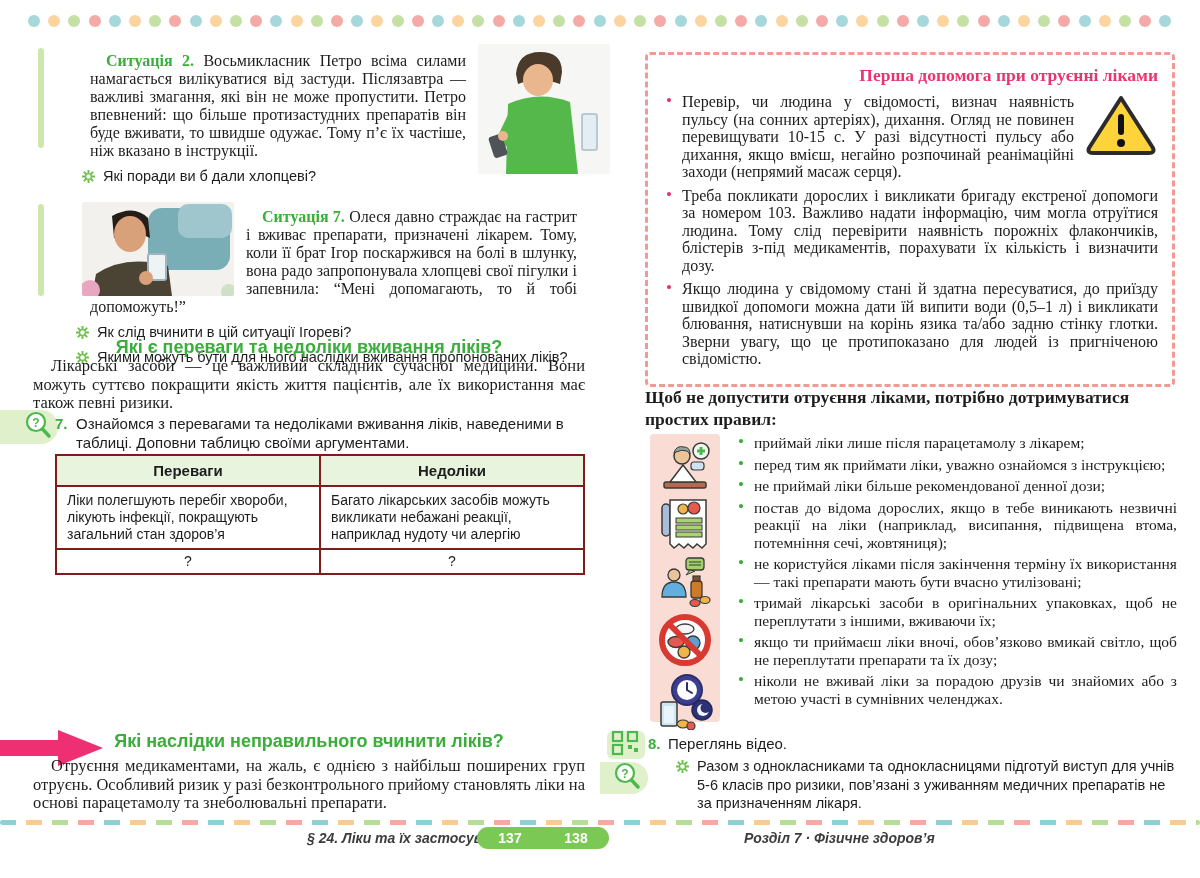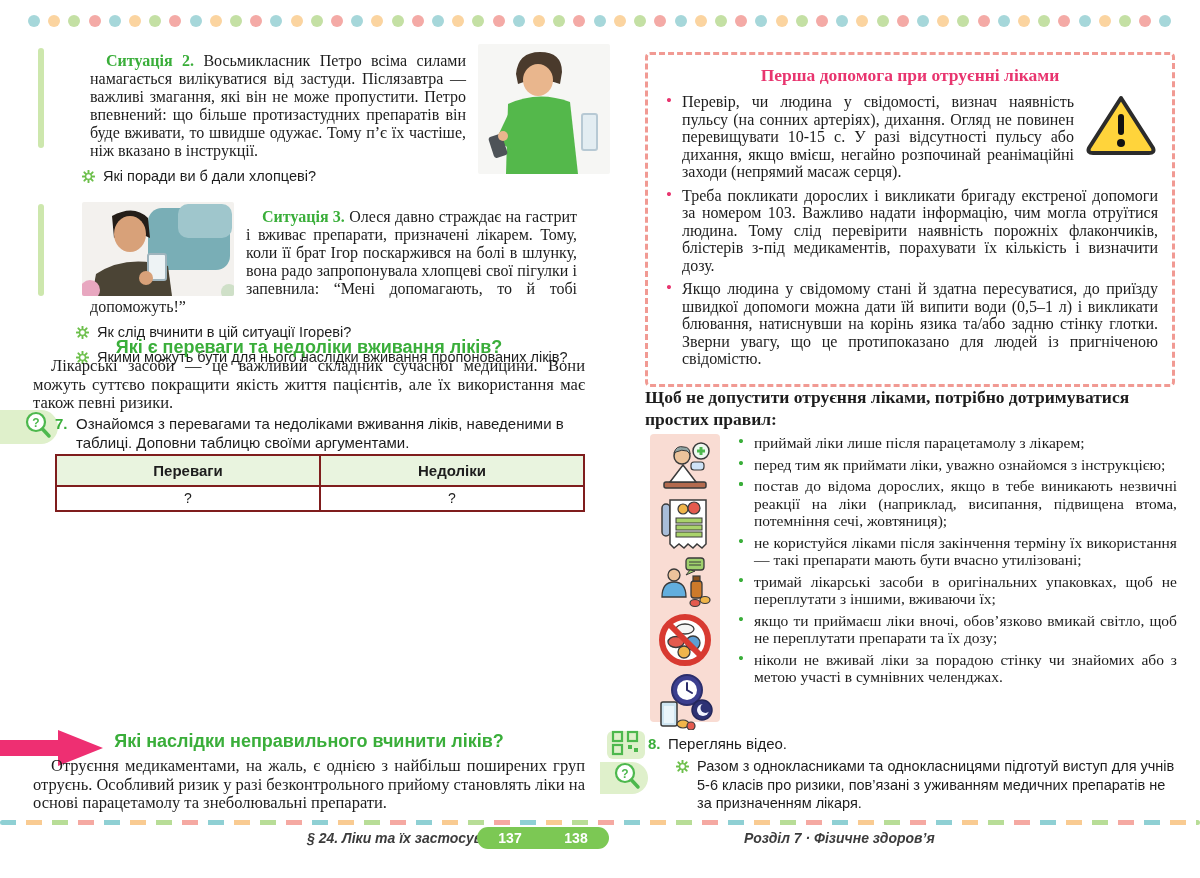--- a/index.html
+++ b/index.html
@@ -43,21 +43,21 @@
   .ptable{position:absolute;left:55px;top:454px;width:530px;border-collapse:collapse;
           font-family:"Liberation Sans",sans-serif;font-size:14px;line-height:17px}
   .ptable th,.ptable td{border:2px solid #7f1d1d;padding:5px 10px;vertical-align:top;text-align:left}
   .ptable th{background:#e9f4df;text-align:center;font-size:15px;padding:6px;width:50%}
   .ptable .qrow td{text-align:center;padding:3px}
   .arrow-cons{position:absolute;left:0;top:727px;width:106px;height:42px}
 
   
   .fa-box{position:absolute;left:645px;top:52px;width:530px;border:3px dashed #f19a93;
           border-radius:5px;padding:8px 14px 10px}
-  .fa-title{text-align:center;color:#e8356f;font-weight:bold;font-size:17.5px;margin:2px 0 7px}
+  .fa-title{text-align:right;color:#e8356f;font-weight:bold;font-size:17.5px;margin:2px 0 7px}
   .fa-li,.rule{position:relative;padding-left:20px;text-align:justify}
   .fa-li{font-size:16px;line-height:17.5px;margin-bottom:6px}
   .blt{position:absolute;left:4px;top:-1px;font-size:17px}
   .fa-li .blt{color:#e8356f}
   .warn{float:right;width:74px;height:64px;margin:0 0 4px 10px}
   .rules-head{position:absolute;left:645px;top:386px;width:532px;margin:0;text-align:left;
               font-size:17.5px;line-height:22px;font-weight:bold}
   .rules{position:absolute;left:650px;top:434px;width:527px;display:flex;gap:14px}
   .icon-rail{flex:0 0 70px;background:#f9dcd3;border-radius:4px;display:flex;flex-direction:column;
              align-items:center;justify-content:space-between;padding:8px 2px;height:288px}
@@ -186,21 +186,21 @@
         <rect x="96" y="2" width="54" height="34" rx="10" fill="#9fc6cc"></rect>
         <path d="M30 14 Q52 2 66 16 L68 36 Q48 26 32 36 Z" fill="#241d18"></path>
         <ellipse cx="48" cy="32" rx="16" ry="18" fill="#d8a179"></ellipse>
         <path d="M14 72 Q44 52 86 64 L90 94 L10 94 Z" fill="#4b4435"></path>
         <rect x="66" y="52" width="18" height="26" rx="2" fill="#eef3f5" stroke="#9fb4bd" stroke-width="2"></rect>
         <circle cx="64" cy="76" r="7" fill="#d8a179"></circle>
         <circle cx="8" cy="88" r="10" fill="#e8a7c0"></circle>
         <circle cx="147" cy="90" r="8" fill="#cfe0c8"></circle>
       </svg>
     </span>
-    <p data-name="situation-3-paragraph"><span class="sit-label" data-name="situation-3-label">Ситуація 3.</span> <span data-name="situation-3-text">Олеся давно страждає на гастрит і вживає препарати, призначені лікарем. Тому, коли її брат Ігор поскаржився на болі в шлунку, вона радо запропонувала хлопцеві свої пігулки і запевнила: “Мені допомагають, то й тобі допоможуть!”</span></p>
+    <p data-name="situation-3-paragraph"><span class="sit-label" data-name="situation-3-label">Ситуація 7.</span> <span data-name="situation-3-text">Олеся давно страждає на гастрит і вживає препарати, призначені лікарем. Тому, коли її брат Ігор поскаржився на болі в шлунку, вона радо запропонувала хлопцеві свої пігулки і запевнила: “Мені допомагають, то й тобі допоможуть!”</span></p>
     <div class="q" data-name="question-item" style="clear:left">
       <span class="sun" data-name="asterisk-bullet-icon"><svg width="13" height="13" viewBox="0 0 20 20">
             <g stroke="#6cbf4a" stroke-width="3" stroke-linecap="round">
               <line x1="10" y1="1" x2="10" y2="19"></line>
               <line x1="1" y1="10" x2="19" y2="10"></line>
               <line x1="3.6" y1="3.6" x2="16.4" y2="16.4"></line>
               <line x1="16.4" y1="3.6" x2="3.6" y2="16.4"></line>
             </g>
             <circle cx="10" cy="10" r="4.5" fill="#fff" stroke="#6cbf4a" stroke-width="2"></circle>
           </svg></span>
@@ -236,20 +236,24 @@
   </div>
 
   <table class="ptable" data-name="pros-cons-table">
     <thead>
       <tr data-name="table-header-row">
         <th data-name="table-header-advantages">Переваги</th>
         <th data-name="table-header-disadvantages">Недоліки</th>
       </tr>
     </thead>
     <tbody>
+      <tr data-name="table-row">
+        <td data-name="table-cell">Ліки полегшують перебіг хвороби, лікують інфекції, покращують загальний стан здоров’я</td>
+        <td data-name="table-cell">Багато лікарських засобів можуть викликати небажані реакції, наприклад нудоту чи алергію</td>
+      </tr>
       <tr class="qrow" data-name="table-row">
         <td data-name="table-cell">?</td>
         <td data-name="table-cell">?</td>
       </tr>
     </tbody>
   </table>
 
   <span class="arrow-cons" data-name="pink-arrow-icon">
     <svg width="106" height="42" viewBox="0 0 106 42">
         <path d="M0 13 H58 V3 L103 21 L58 39 V29 H0 Z" fill="#ee2f72"></path>
@@ -345,26 +349,26 @@
           <rect x="4" y="30" width="16" height="24" rx="2" fill="#cfe6f2" stroke="#3a3a3a" stroke-width="1.5"></rect>
           <rect x="7" y="34" width="10" height="17" fill="#eaf5fa"></rect>
           <ellipse cx="26" cy="52" rx="6" ry="4" fill="#f0b54a" stroke="#3a3a3a" stroke-width="1.2"></ellipse>
           <circle cx="34" cy="54" r="4" fill="#e45a4e" stroke="#3a3a3a" stroke-width="1.2"></circle>
         </svg>
       </span>
     </div>
     <div class="rule-list" data-name="rules-list">
       <div class="rule" data-name="rule-item"><span class="blt" data-name="bullet-dot">•</span><span data-name="rule-text">приймай ліки лише після парацетамолу з лікарем;</span></div>
       <div class="rule" data-name="rule-item"><span class="blt" data-name="bullet-dot">•</span><span data-name="rule-text">перед тим як приймати ліки, уважно ознайомся з інструкцією;</span></div>
-      <div class="rule" data-name="rule-item"><span class="blt" data-name="bullet-dot">•</span></div>
+      <div class="rule" data-name="rule-item"><span class="blt" data-name="bullet-dot">•</span><span data-name="rule-text">не приймай ліки більше рекомендованої денної дози;</span></div>
       <div class="rule" data-name="rule-item"><span class="blt" data-name="bullet-dot">•</span><span data-name="rule-text">постав до відома дорослих, якщо в тебе виникають незвичні реакції на ліки (наприклад, висипання, підвищена втома, потемніння сечі, жовтяниця);</span></div>
       <div class="rule" data-name="rule-item"><span class="blt" data-name="bullet-dot">•</span><span data-name="rule-text">не користуйся ліками після закінчення терміну їх використання — такі препарати мають бути вчасно утилізовані;</span></div>
       <div class="rule" data-name="rule-item"><span class="blt" data-name="bullet-dot">•</span><span data-name="rule-text">тримай лікарські засоби в оригінальних упаковках, щоб не переплутати з іншими, вживаючи їх;</span></div>
       <div class="rule" data-name="rule-item"><span class="blt" data-name="bullet-dot">•</span><span data-name="rule-text">якщо ти приймаєш ліки вночі, обов’язково вмикай світло, щоб не переплутати препарати та їх дозу;</span></div>
-      <div class="rule" data-name="rule-item"><span class="blt" data-name="bullet-dot">•</span><span data-name="rule-text">ніколи не вживай ліки за порадою стінку чи знайомих або з метою участі в сумнівних челенджах.</span></div>
+      <div class="rule" data-name="rule-item"><span class="blt" data-name="bullet-dot">•</span><span data-name="rule-text">ніколи не вживай ліки за порадою друзів чи знайомих або з метою участі в сумнівних челенджах.</span></div>
     </div>
   </div>
 
   <div class="badge-pill badge8-qr" data-name="task8-video-badge">
     <span data-name="qr-code-icon"><svg width="30" height="26" viewBox="0 0 30 26">
           <g fill="none" stroke="#4db84d" stroke-width="2.2">
             <rect x="2" y="2" width="9" height="9"></rect>
             <rect x="17" y="2" width="9" height="9"></rect>
             <rect x="2" y="15" width="9" height="9"></rect>
           </g>

